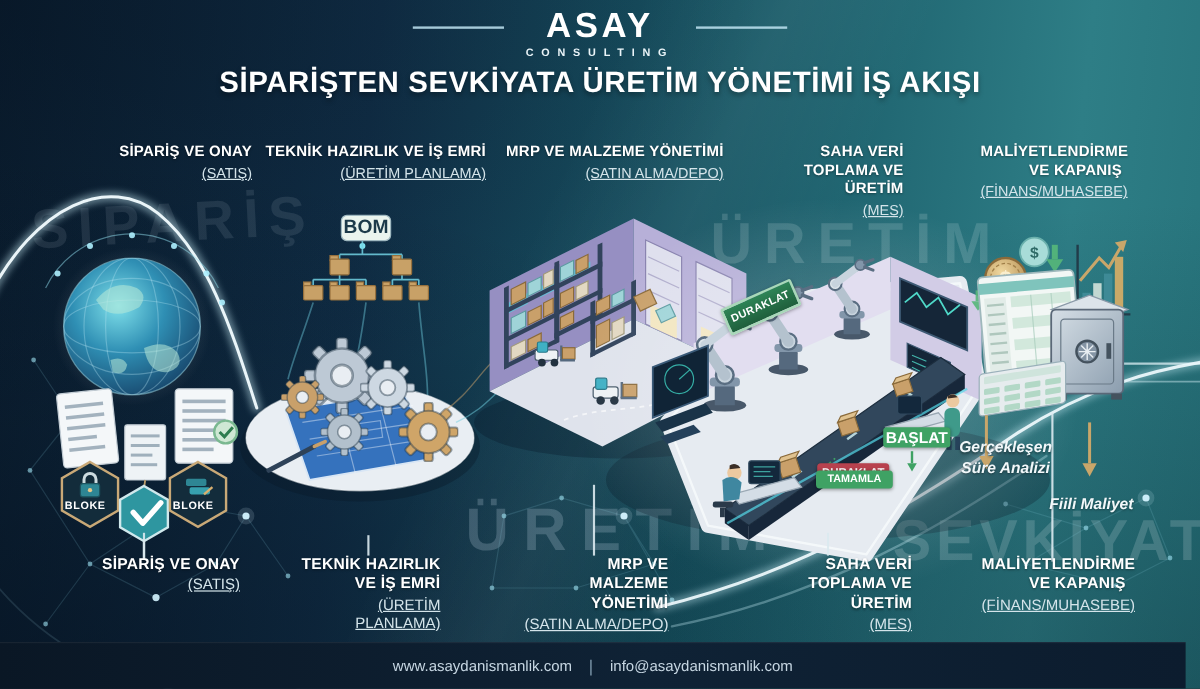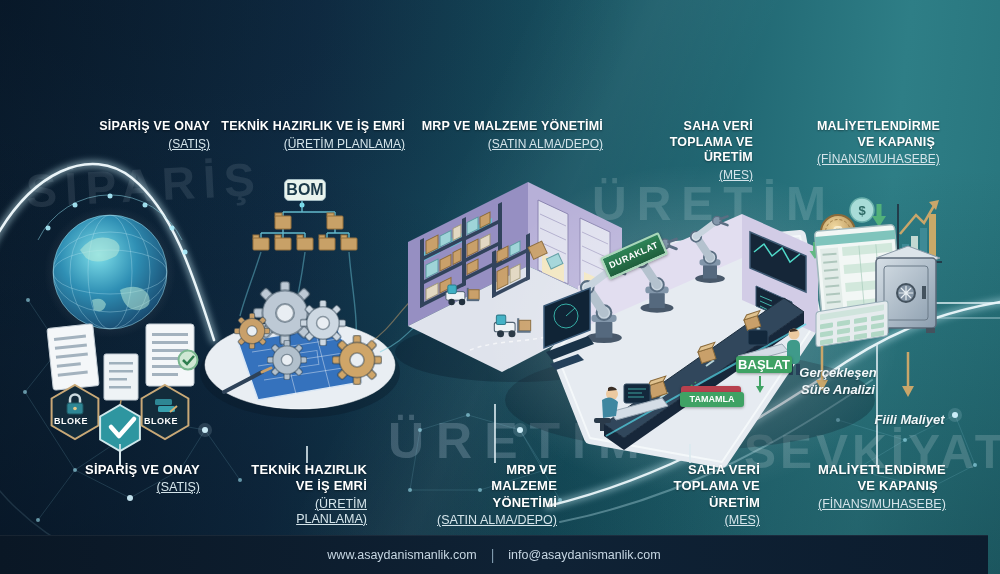--- a/index.html
+++ b/index.html
@@ -530,20 +530,29 @@
 
     <g stroke="#dceaf0" stroke-width="1.8" opacity=".9">
       <path d="M120,444 V465"></path>
         <path d="M307,446 V463"></path>
         <path d="M495,404 V463"></path>
         <path d="M690,444 V463"></path>
         <path d="M877,344 V468"></path>
     </g>
   </svg>
 
+  <div class="brandrow">
+    <span class="hline"></span>
+    <div class="brand">
+      <div class="brand-name">ASAY</div>
+      <div class="brand-tag">CONSULTING</div>
+    </div>
+    <span class="hline"></span>
+  </div>
+  <div class="title">SİPARİŞTEN SEVKİYATA ÜRETİM YÖNETİMİ İŞ AKIŞI</div>
 
   <div class="stage top" style="left:30px;top:119px;width:180px">
     <div class="stage-label nw">SİPARİŞ VE ONAY</div>
     <div class="stage-sub">(SATIŞ)</div>
   </div>
   <div class="stage top" style="left:200px;top:119px;width:205px">
     <div class="stage-label nw">TEKNİK HAZIRLIK VE İŞ EMRİ</div>
     <div class="stage-sub">(ÜRETİM PLANLAMA)</div>
   </div>
   <div class="stage top" style="left:398px;top:119px;width:205px">

